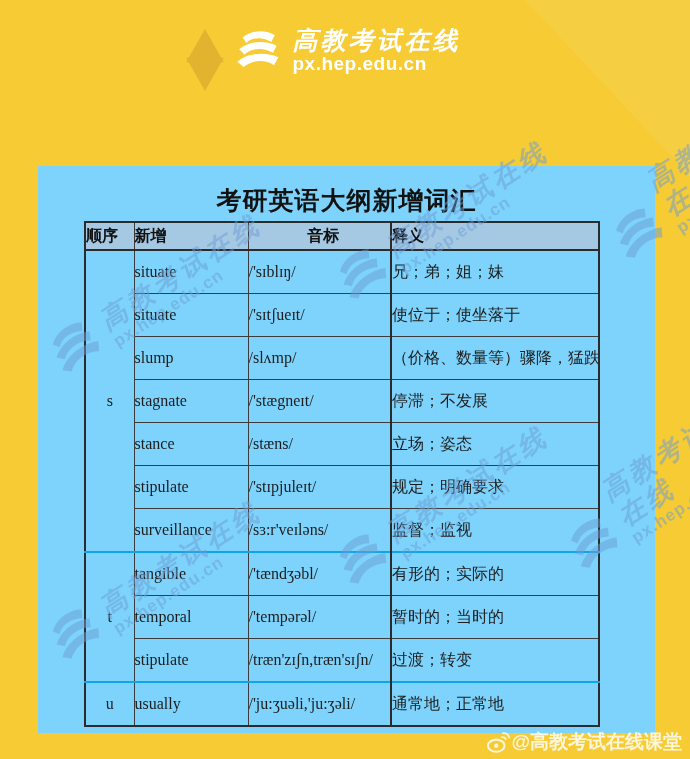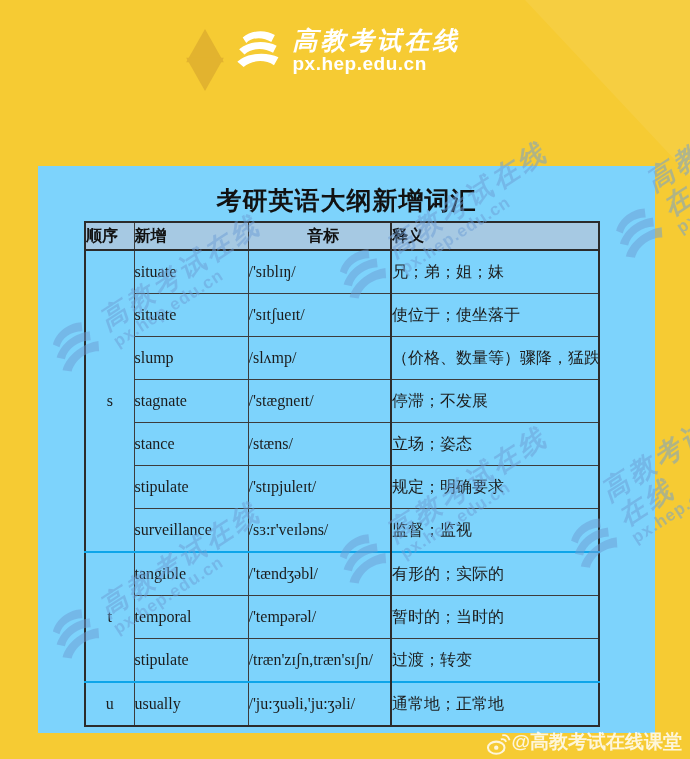--- a/index.html
+++ b/index.html
@@ -82,21 +82,21 @@
   .wm-col { display:flex; flex-direction:column; line-height:1.1; }
   .wm-line1 {
     font-size:27px; font-weight:bold; font-style:italic; letter-spacing:4px;
     font-family:"Liberation Serif", serif;
   }
   .wm-line2 { font-size:17px; font-weight:bold; letter-spacing:1px; }
 
   
   .credit {
     position:absolute; right:8px; bottom:4px;
-    display:flex; align-items:flex-end; 
+    display:flex; align-items:center; 
     color:rgba(255,255,255,0.82); font-size:19px; font-weight:bold;
     z-index:7;
   }
   .weibo-icon { width:24px; height:22px; }
 </style>
 </head>
 <body>
 
 <div class="canvas">
 

